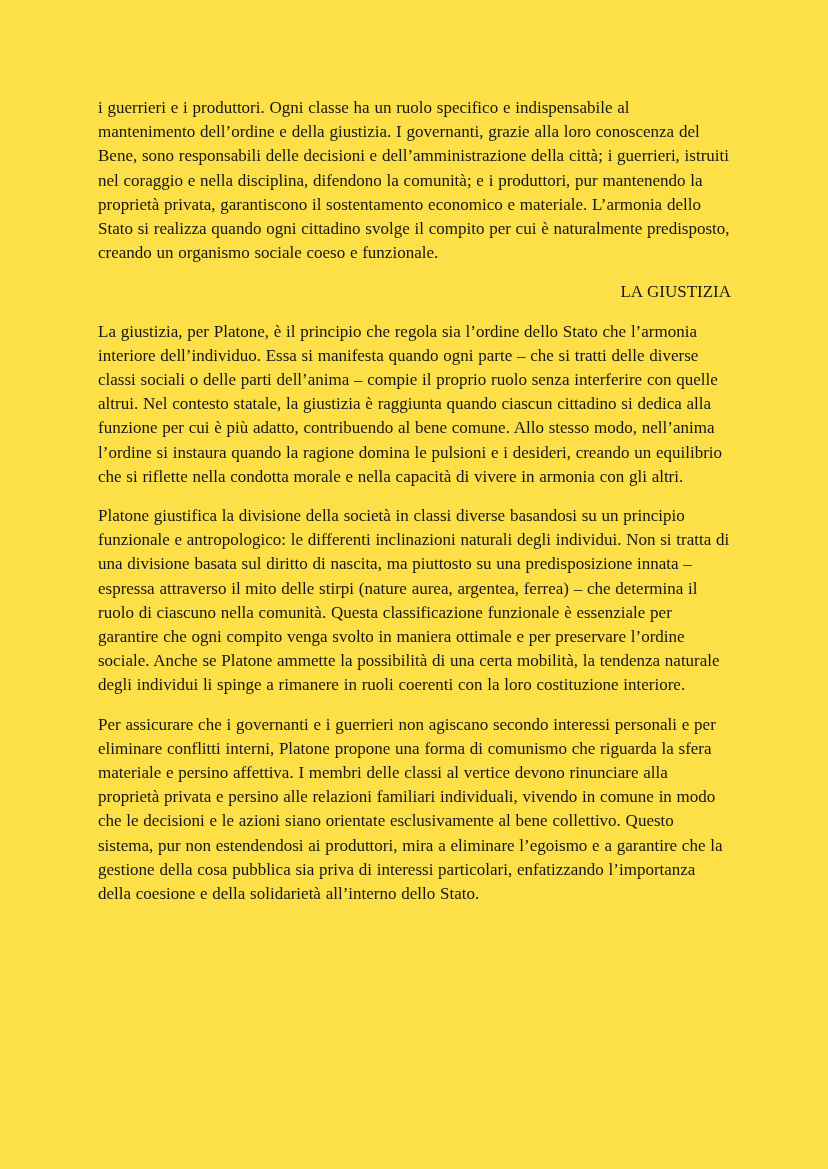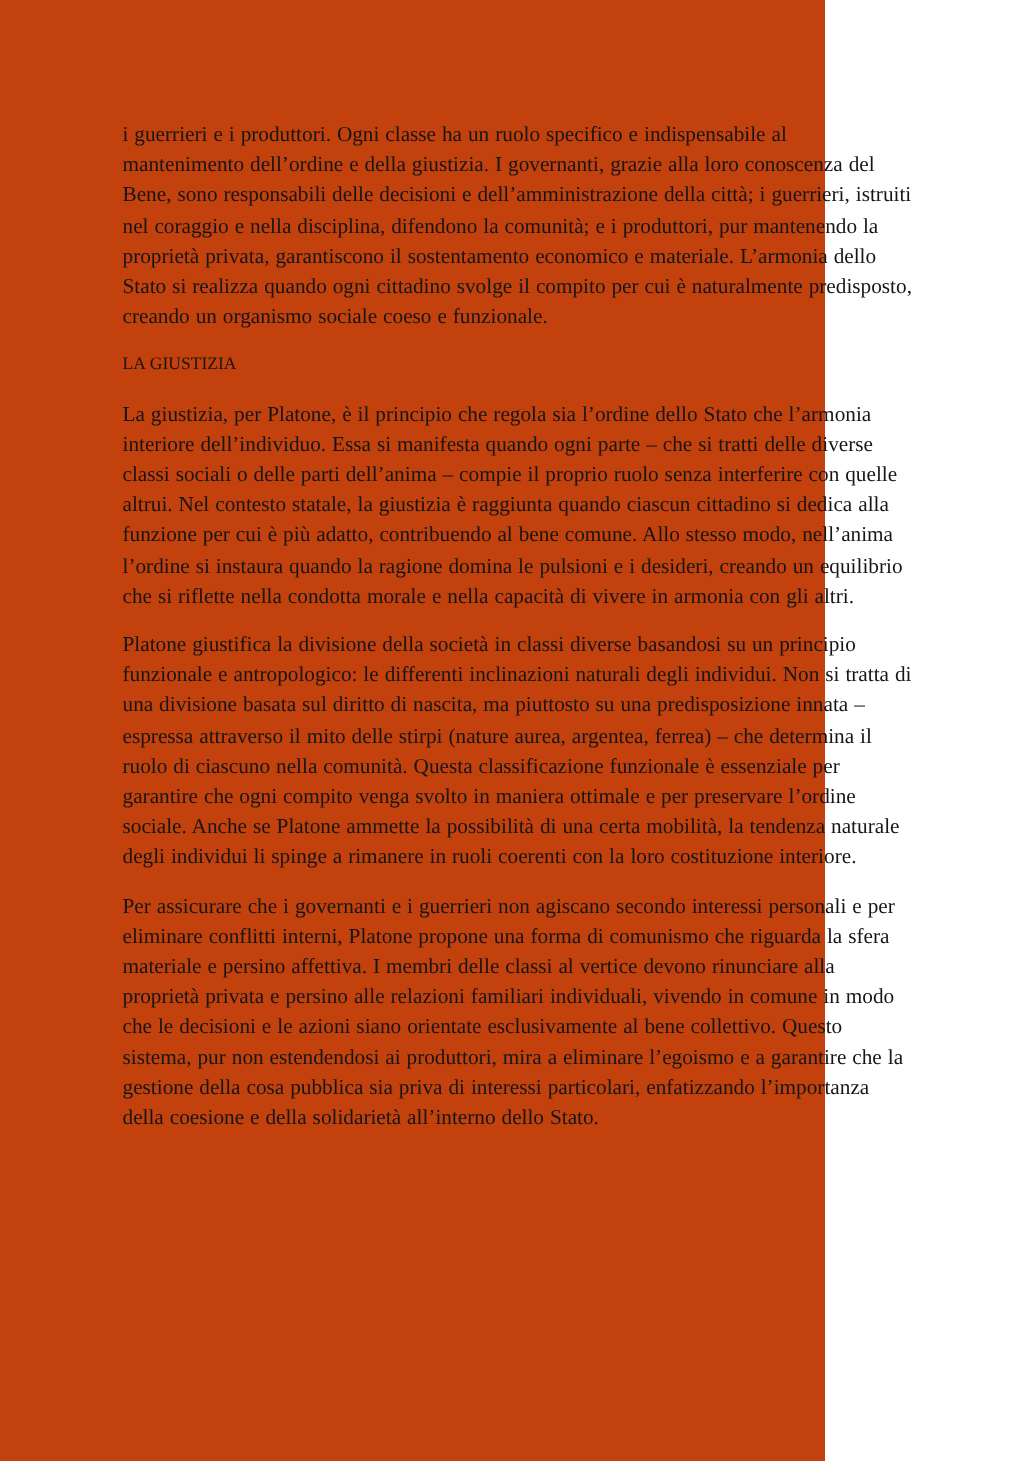--- a/index.html
+++ b/index.html
@@ -8,44 +8,45 @@
     background: #ffffff;
   }
   body {
     width: 828px;
     height: 1169px;
     overflow: hidden;
     font-family: "Liberation Serif", "DejaVu Serif", serif;
     color: #161616;
   }
   .page {
-    width: 660px;
+    width: 828px;
     height: 1169px;
-    background: #c2410c;
+    background: #fde047;
     box-sizing: border-box;
     padding: 96px 97px 0 98px;
   }
   .content {
     width: 633px;
   }
   .block {
     margin: 0;
     font-size: 17px;
     line-height: 24.2px;
     font-weight: 400;
     text-align: left;
     letter-spacing: 0;
     word-spacing: 0.5px;
   }
   .block + .block {
     margin-top: 15px;
   }
   h2.block {
-    font-size: 14px;      
+    font-size: 17px;      
     text-transform: none;
+    text-align: right;
   }
 </style>
 </head>
 <body>
 
 <div class="page">
   <div class="content">
 
     <p class="block">i guerrieri e i produttori. Ogni classe ha un ruolo specifico e indispensabile al mantenimento dell’ordine e della giustizia. I governanti, grazie alla loro conoscenza del Bene, sono responsabili delle decisioni e dell’amministrazione della città; i guerrieri, istruiti nel coraggio e nella disciplina, difendono la comunità; e i produttori, pur mantenendo la proprietà privata, garantiscono il sostentamento economico e materiale. L’armonia dello Stato si realizza quando ogni cittadino svolge il compito per cui è naturalmente predisposto, creando un organismo sociale coeso e funzionale.</p>
 

